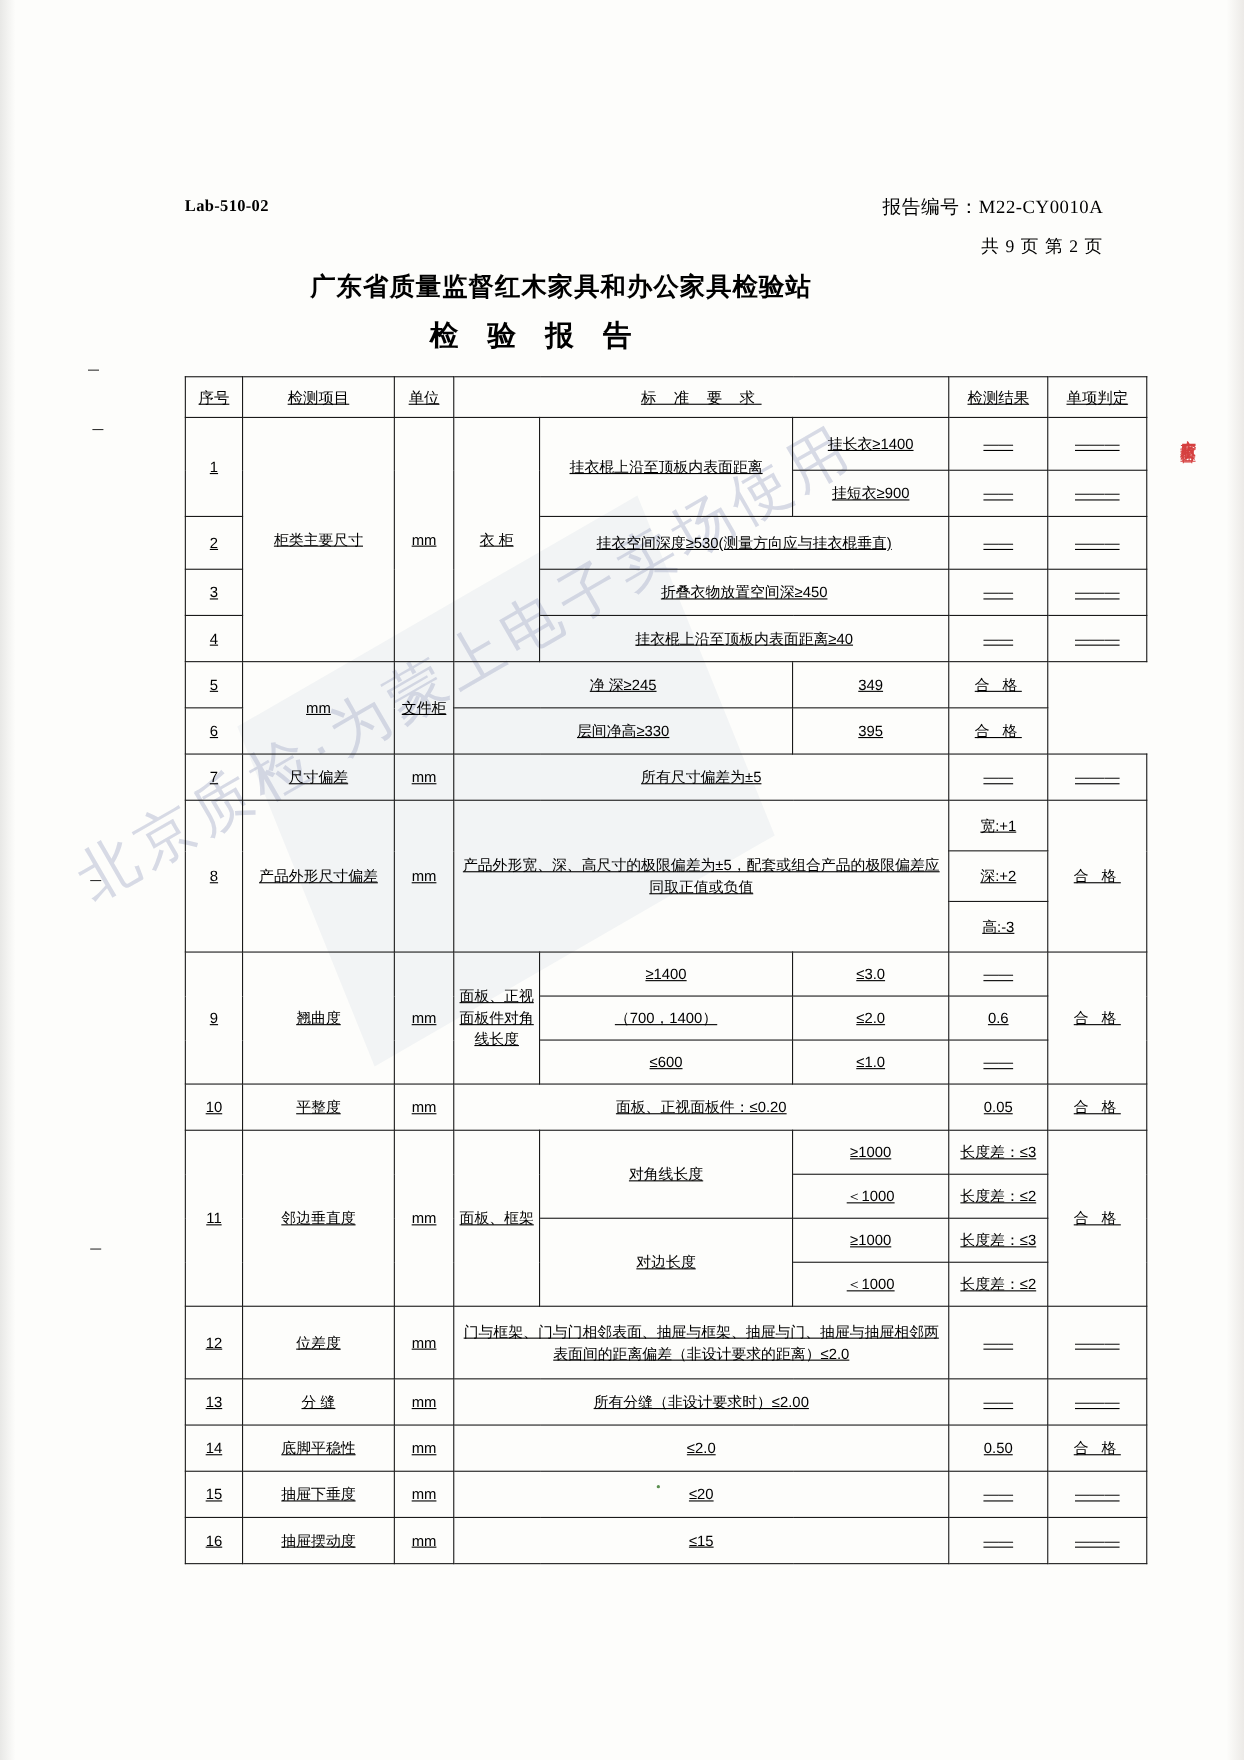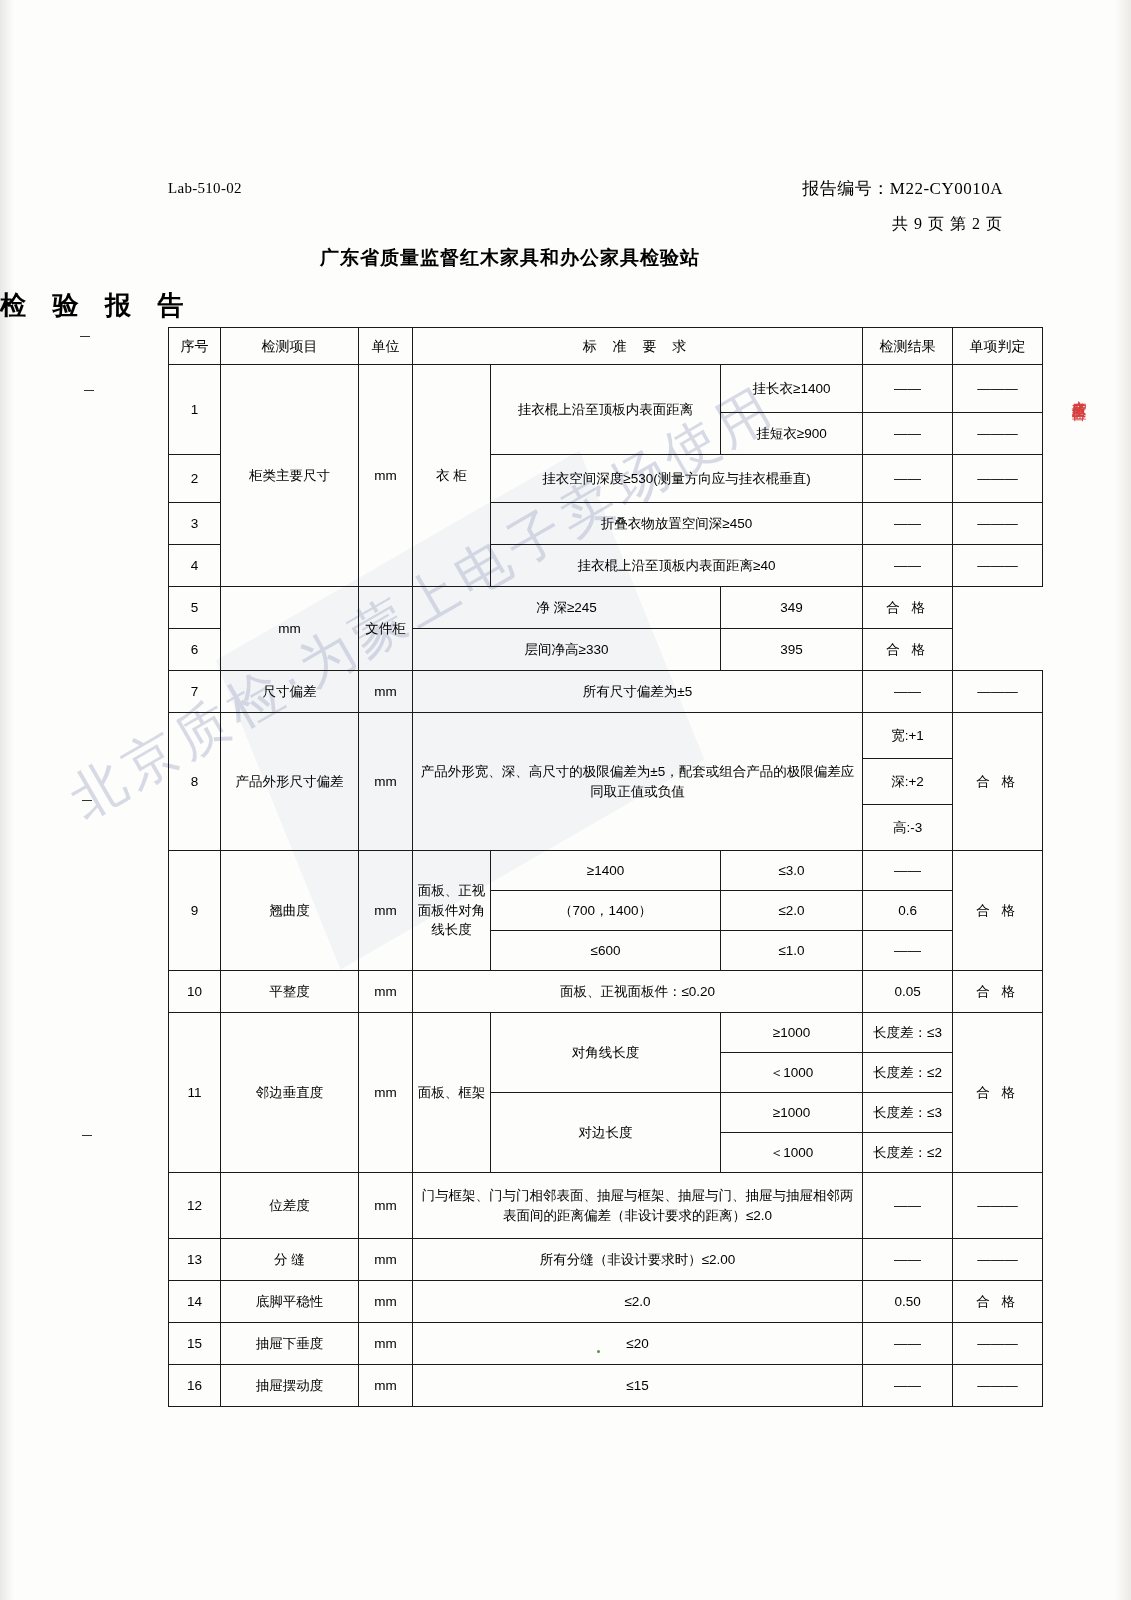--- a/index.html
+++ b/index.html
@@ -32,21 +32,21 @@
     background: linear-gradient(270deg,#eceae7 0%, #fdfdfb 100%);
   }
   .header {
     position: absolute;
     left: 0; top: 0; width: 1131px;
   }
   .lab-code {
     position: absolute;
     left: 168px; top: 180px;
     font-family: "Liberation Serif", serif;
-    font-weight: normal;
+    font-weight: bold;
     font-size: 15px;
     letter-spacing: 0.3px;
   }
   .report-no {
     position: absolute;
     right: 128px; top: 177px;
     font-size: 17px;
     font-family: "Liberation Serif", serif;
     letter-spacing: 0.5px;
     margin-left: 31px;
@@ -55,41 +55,42 @@
     position: absolute;
     right: 128px; top: 214px;
     font-size: 16px;
     letter-spacing: 1px;
   }
   .org-title {
     position: absolute;
     left: 0; top: 245px;
     width: 1020px;
     text-align: center;
-    font-size: 19px;
+    font-size: 23px;
     font-weight: bold;
     letter-spacing: 1px;
   }
   .doc-title {
     position: absolute;
     left: 0; top: 288px;
     width: 975px;
-    text-align: left;
+    text-align: center;
     font-size: 26px;
     font-weight: bold;
     letter-spacing: 10px;
   }
   table.main {
     position: absolute;
     left: 168px;
-    top: 327px;
+    top: 342px;
     width: 842px;
     border-collapse: collapse;
     table-layout: fixed;
     background: transparent;
+    text-decoration: underline;
   }
   table.main td, table.main th {
     border: 1px solid #1a1a1a;
     font-size: 13.5px;
     font-family: "Liberation Sans", sans-serif;
     padding: 3px 4px;
     text-align: center;
     vertical-align: middle;
     line-height: 1.45;
     color: #000;

